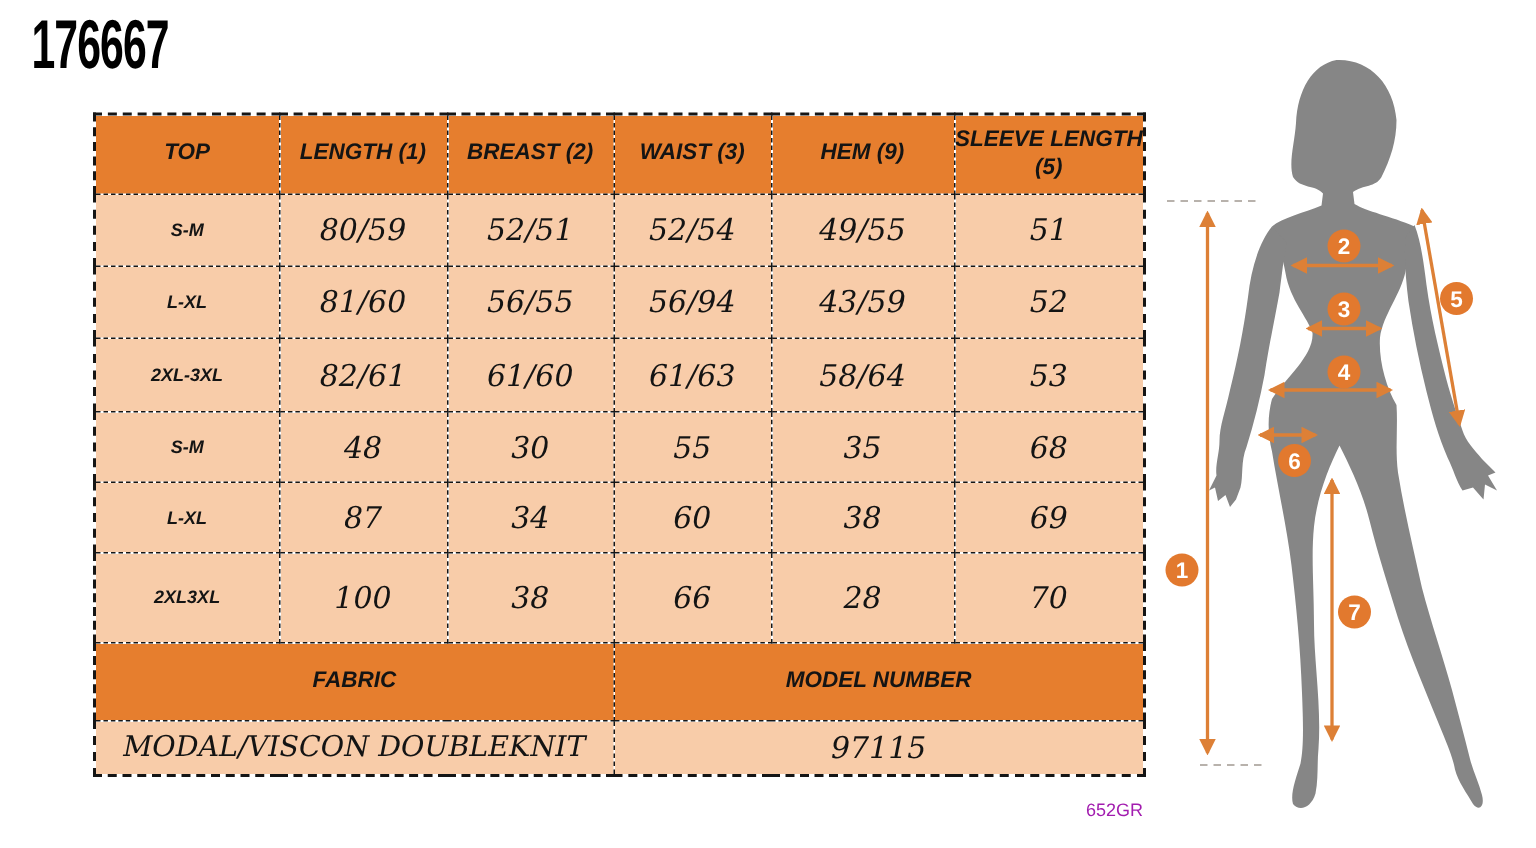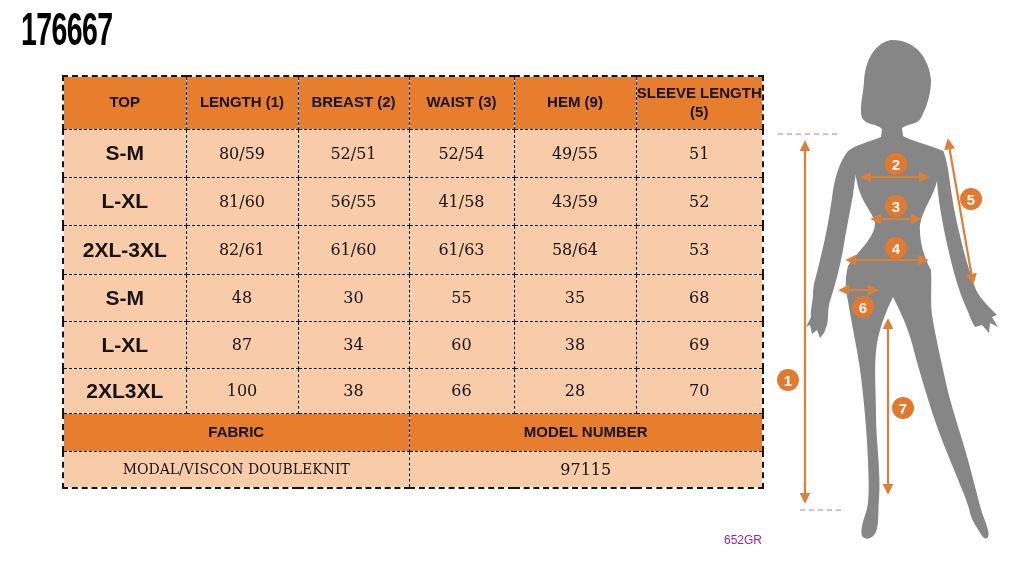--- a/index.html
+++ b/index.html
@@ -12,30 +12,31 @@
     font-family:"Liberation Sans", sans-serif;
     font-weight:bold; font-size:46px; color:#000;
     transform:scaleX(0.62); transform-origin:0 0;
     letter-spacing:-1px; white-space:nowrap;
   }
 
   table.size-chart {
     position:absolute; left:62px; top:75px; width:700px;
     border-collapse:collapse; table-layout:fixed;
     border:2px dashed #151515;
+    font-style:italic;
   }
   table.size-chart td {
     border:1px dashed #151515;
     text-align:center; vertical-align:middle;
     padding:0; overflow:hidden; color:#141414;
   }
   .hd  { background:#E67E2E; font-weight:bold; font-size:15px; line-height:1.25; }
   .dt  { background:#F8CCA9; }
-  .size{ font-weight:bold; font-size:21px; }
-  .val { font-family:"DejaVu Serif", serif; font-weight:normal; font-size:16px; }
+  .size{ font-weight:bold; font-size:12px; }
+  .val { font-family:"DejaVu Serif", serif; font-weight:normal; font-size:20px; }
 
   .chart-code {
     position:absolute; left:62px; top:533px; width:700px;
     text-align:right; font-size:12px; color:#a21caf;
   }
 
   .figure-svg { position:absolute; left:775px; top:30px; width:250px; height:535px; }
 
   .marker-circle { fill:#E2792E; }
   .marker-num { fill:#ffffff; font-family:"Liberation Sans",sans-serif;
@@ -72,21 +73,21 @@
     <td class="dt val">80/59</td>
     <td class="dt val">52/51</td>
     <td class="dt val">52/54</td>
     <td class="dt val">49/55</td>
     <td class="dt val">51</td>
   </tr>
   <tr style="height:48px">
     <td class="dt size">L-XL</td>
     <td class="dt val">81/60</td>
     <td class="dt val">56/55</td>
-    <td class="dt val">41/58</td>
+    <td class="dt val">56/94</td>
     <td class="dt val">43/59</td>
     <td class="dt val">52</td>
   </tr>
   <tr style="height:49px">
     <td class="dt size">2XL-3XL</td>
     <td class="dt val">82/61</td>
     <td class="dt val">61/60</td>
     <td class="dt val">61/63</td>
     <td class="dt val">58/64</td>
     <td class="dt val">53</td>
@@ -100,34 +101,34 @@
     <td class="dt val">68</td>
   </tr>
   <tr style="height:47px">
     <td class="dt size">L-XL</td>
     <td class="dt val">87</td>
     <td class="dt val">34</td>
     <td class="dt val">60</td>
     <td class="dt val">38</td>
     <td class="dt val">69</td>
   </tr>
-  <tr style="height:45px">
+  <tr style="height:60px">
     <td class="dt size">2XL3XL</td>
     <td class="dt val">100</td>
     <td class="dt val">38</td>
     <td class="dt val">66</td>
     <td class="dt val">28</td>
     <td class="dt val">70</td>
   </tr>
-  <tr style="height:38px">
+  <tr style="height:52px">
     <td class="hd" colspan="3">FABRIC</td>
     <td class="hd" colspan="3">MODEL NUMBER</td>
   </tr>
   <tr style="height:37px">
-    <td class="dt val" colspan="3" style="font-size:14px">MODAL/VISCON DOUBLEKNIT</td>
+    <td class="dt val" colspan="3" style="font-size:19px">MODAL/VISCON DOUBLEKNIT</td>
     <td class="dt val" colspan="3">97115</td>
   </tr>
   </tbody>
 </table>
 
 <div class="chart-code">652GR</div>
 
 <svg class="figure-svg" viewBox="0 0 250 535">
   <defs>
     <marker id="ah" viewBox="0 0 10 10" refX="8.5" refY="5" markerWidth="5" markerHeight="5" orient="auto-start-reverse">

